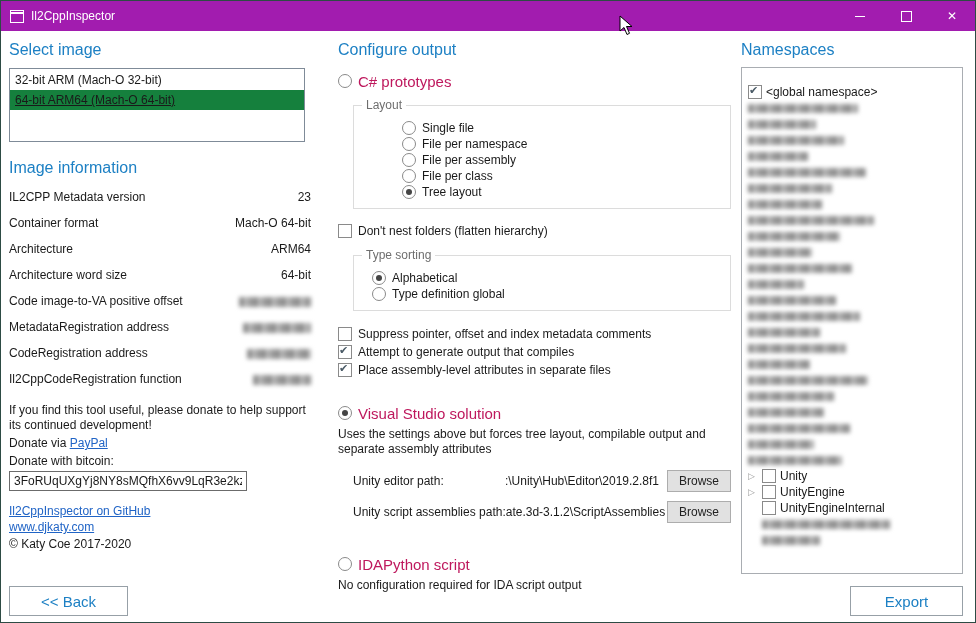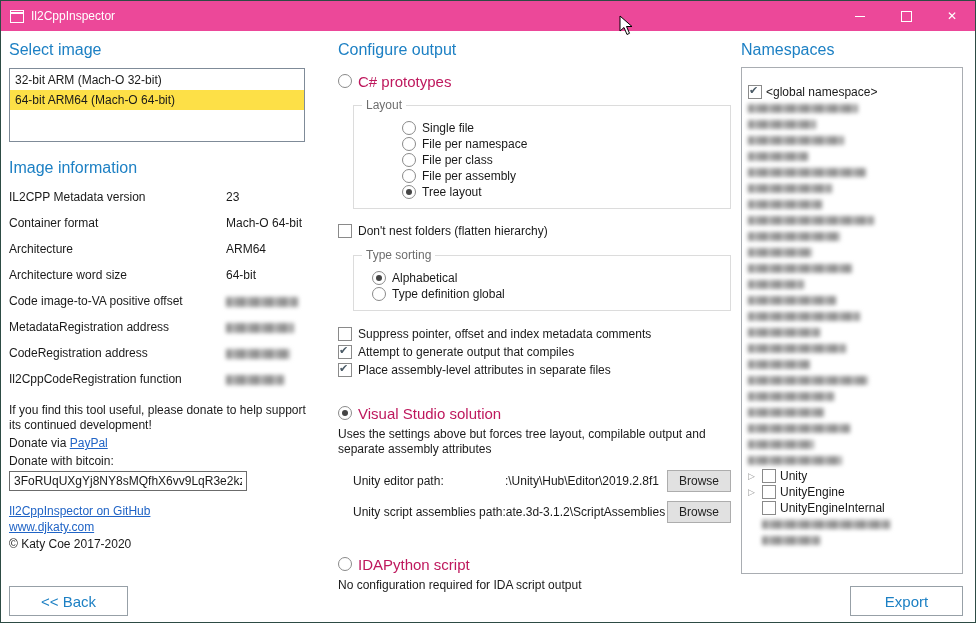--- a/index.html
+++ b/index.html
@@ -2,45 +2,45 @@
 <html><head>
 <meta charset="utf-8">
 <style>
   html,body { margin:0; padding:0; background:#c8c8c8; }
   #app {
     position:relative; width:976px; height:623px; background:#ffffff;
     border:1px solid #2d4b44; box-sizing:border-box; overflow:hidden;
     font-family:"Liberation Sans", sans-serif; font-size:12px; color:#1a1a1a;
   }
   
-  .titlebar { position:absolute; top:0; left:0; right:0; height:30px; background:#ec4899;
+  .titlebar { position:absolute; top:0; left:0; right:0; height:30px; background:#a21caf;
     display:flex; align-items:center; color:#fff; }
   .title-icon { width:12px; height:11px; border:1px solid #fff; margin:0 7px 0 9px; position:relative; }
   .title-icon::after { content:""; position:absolute; top:1px; left:0; right:0; height:2px; background:#fff; }
   .title-text { font-size:12px; }
   .win-controls { margin-left:auto; display:flex; height:30px; }
   .win-btn { width:46px; height:30px; display:flex; align-items:center; justify-content:center; color:#fff; cursor:default; }
   .min-glyph { width:10px; height:1px; background:#fff; display:inline-block; }
   .max-glyph { width:9px; height:9px; border:1px solid #fff; display:inline-block; }
   .close-glyph { font-size:12px; }
   
   .col { position:absolute; top:40px; }
   #left-col { left:8px; width:302px; }
   #mid-col { left:337px; width:400px; }
   #right-col { left:740px; width:224px; }
   .col-header { font-size:16px; font-weight:400; color:#1d80c4; margin:0; }
   
   .listbox { margin-top:9px; width:296px; height:74px; border:1px solid #7f8b98; box-sizing:border-box; background:#fff; padding-top:1px; }
   .list-item { height:20px; line-height:20px; padding-left:5px; white-space:nowrap; }
-  .list-item.on { background:#fde047; }
+  .list-item.on { background:#15803d;text-decoration:underline; }
   .info-title { margin-top:17px; }
   .info-table { margin-top:13px; }
   .info-row { display:flex; height:26px; line-height:14px; }
   .info-label { flex:0 0 217px; }
-  .info-value { flex:1; }
+  .info-value { flex:1;text-align:right; }
   .redact { display:inline-block; height:10px; border-radius:1px; vertical-align:middle;
     background:repeating-linear-gradient(90deg,#8f8f8f 0 5px,#b9b9b9 5px 9px,#9c9c9c 9px 14px);
     filter:blur(2px); }
   .donate-text { margin:5px 0 0 0; width:298px; line-height:15px; }
   .donate-line { margin-top:3px; line-height:15px; }
   .link { color:#2064c6; text-decoration:underline; cursor:pointer; }
   .btc-input { margin-top:2px; width:238px; height:20px; border:1px solid #6b6b6b; box-sizing:border-box;
     font-family:"Liberation Sans", sans-serif; font-size:12px; padding:1px 4px; color:#1a1a1a; }
   .links-block { margin-top:12px; line-height:16px; }
   .copyright { margin-top:1px; line-height:16px; }
@@ -169,25 +169,25 @@
       <div class="opt-row">
         <span class="radio"></span>
         <span>Single file</span>
       </div>
       <div class="opt-row">
         <span class="radio"></span>
         <span>File per namespace</span>
       </div>
       <div class="opt-row">
         <span class="radio"></span>
+        <span>File per assembly</span>
+      </div>
+      <div class="opt-row">
+        <span class="radio"></span>
         <span>File per class</span>
-      </div>
-      <div class="opt-row">
-        <span class="radio"></span>
-        <span>File per assembly</span>
       </div>
       <div class="opt-row">
         <span class="radio on"></span>
         <span>Tree layout</span>
       </div>
     </div>
 
     <div class="opt-row" style="margin-top:14px;">
       <span class="checkbox"></span>
       <span>Don't nest folders (flatten hierarchy)</span>

